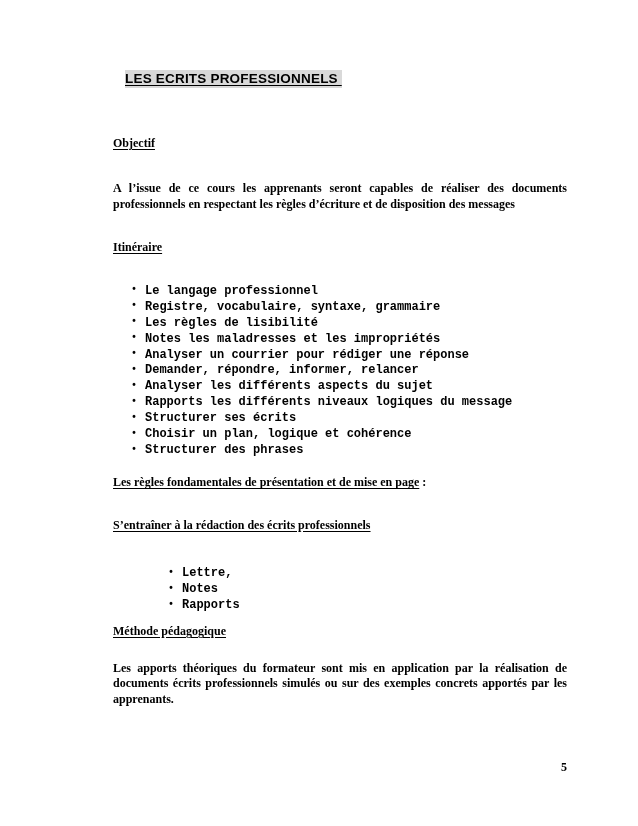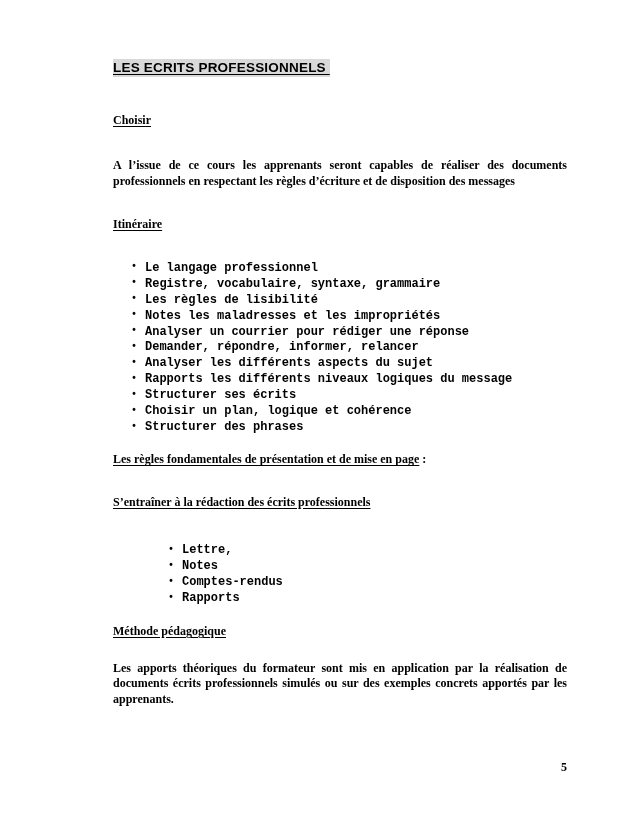--- a/index.html
+++ b/index.html
@@ -33,21 +33,21 @@
     width: 454px;
   }
 
   
   .doc-title {
     font-family: "Liberation Sans", "DejaVu Sans", sans-serif;
     font-size: 13.5px;
     font-weight: bold;
     letter-spacing: 0.2px;
     line-height: 1.25;
-    margin: 0;
+    margin: 12px;
     display: inline-block;
     background-color: #d9d9d9;
     text-decoration: underline;
     text-underline-offset: 2px;
     padding: 1px 0 0 0;
     white-space: pre;
   }
 
   
   .heading {
@@ -138,21 +138,21 @@
 <body>
 
 <div class="page">
 
   <div class="content">
 
     <h1 class="doc-title">LES ECRITS PROFESSIONNELS </h1>
 
     <div class="sp-title-objectif"></div>
 
-    <p class="heading"><span class="u">Choisir</span></p>
+    <p class="heading"><span class="u">Objectif</span></p>
 
     <div class="sp-objectif-para"></div>
 
     <p class="para">A l’issue de ce cours les apprenants seront capables de réaliser des documents professionnels en respectant les règles d’écriture et de disposition des messages</p>
 
     <div class="sp-para-itin"></div>
 
     <p class="heading"><span class="u">Itinéraire</span></p>
 
     <div class="sp-itin-list"></div>
@@ -177,21 +177,20 @@
 
     <div class="sp-regles-entr"></div>
 
     <p class="heading"><span class="u">S’entraîner à la rédaction des écrits professionnels</span></p>
 
     <div class="sp-entr-sublist"></div>
 
     <ul class="bullets sub">
       <li>Lettre,</li>
       <li>Notes</li>
-      <li>Comptes-rendus</li>
       <li>Rapports</li>
     </ul>
 
   </div>
 
   <div class="methode-block">
     <p class="heading"><span class="u">Méthode pédagogique</span></p>
 
     <div class="sp-methode"></div>
 

